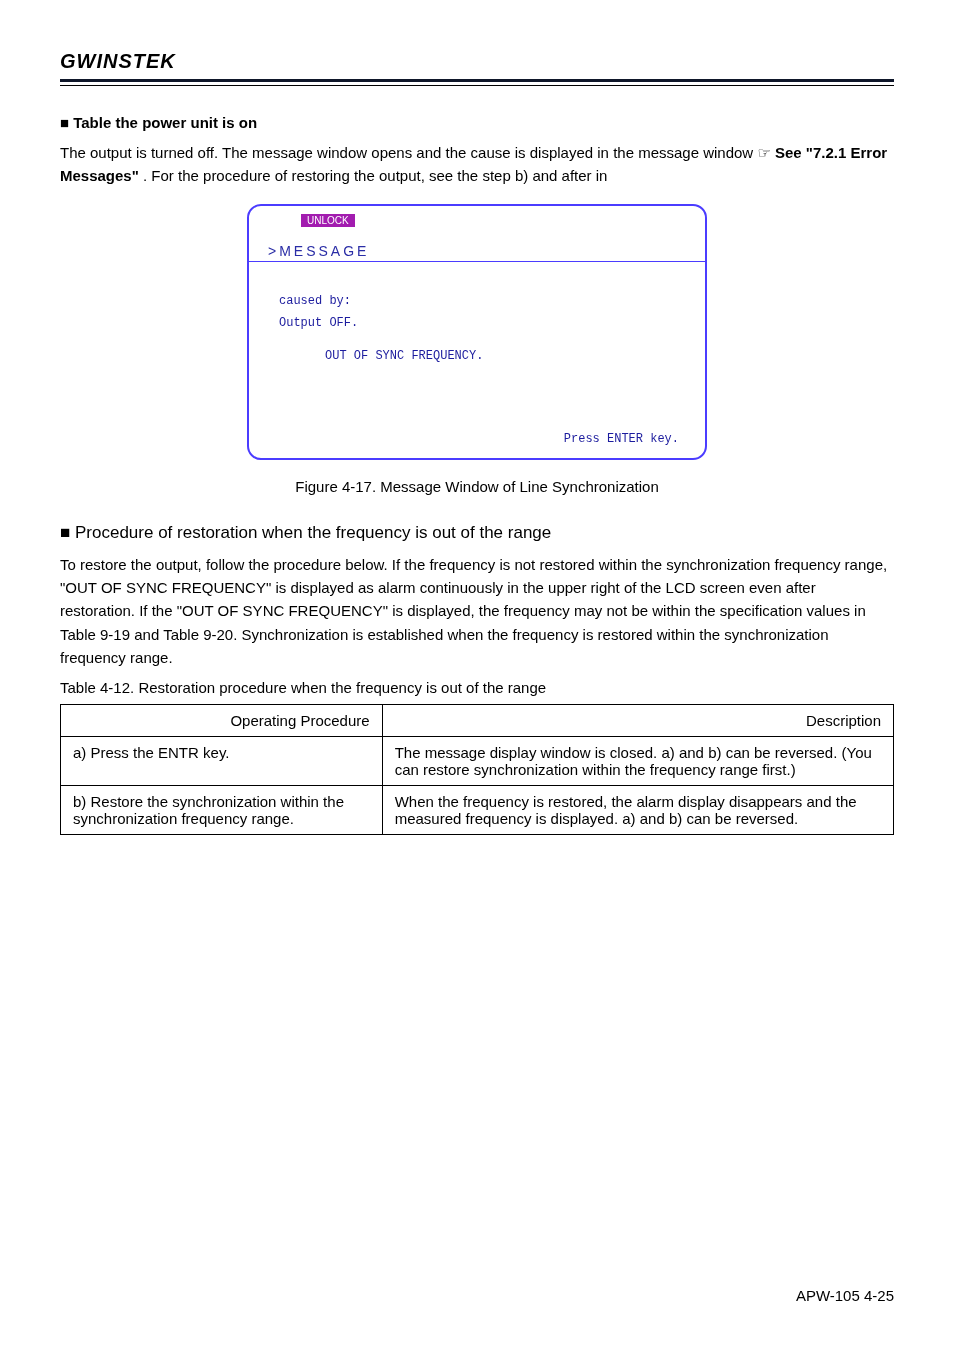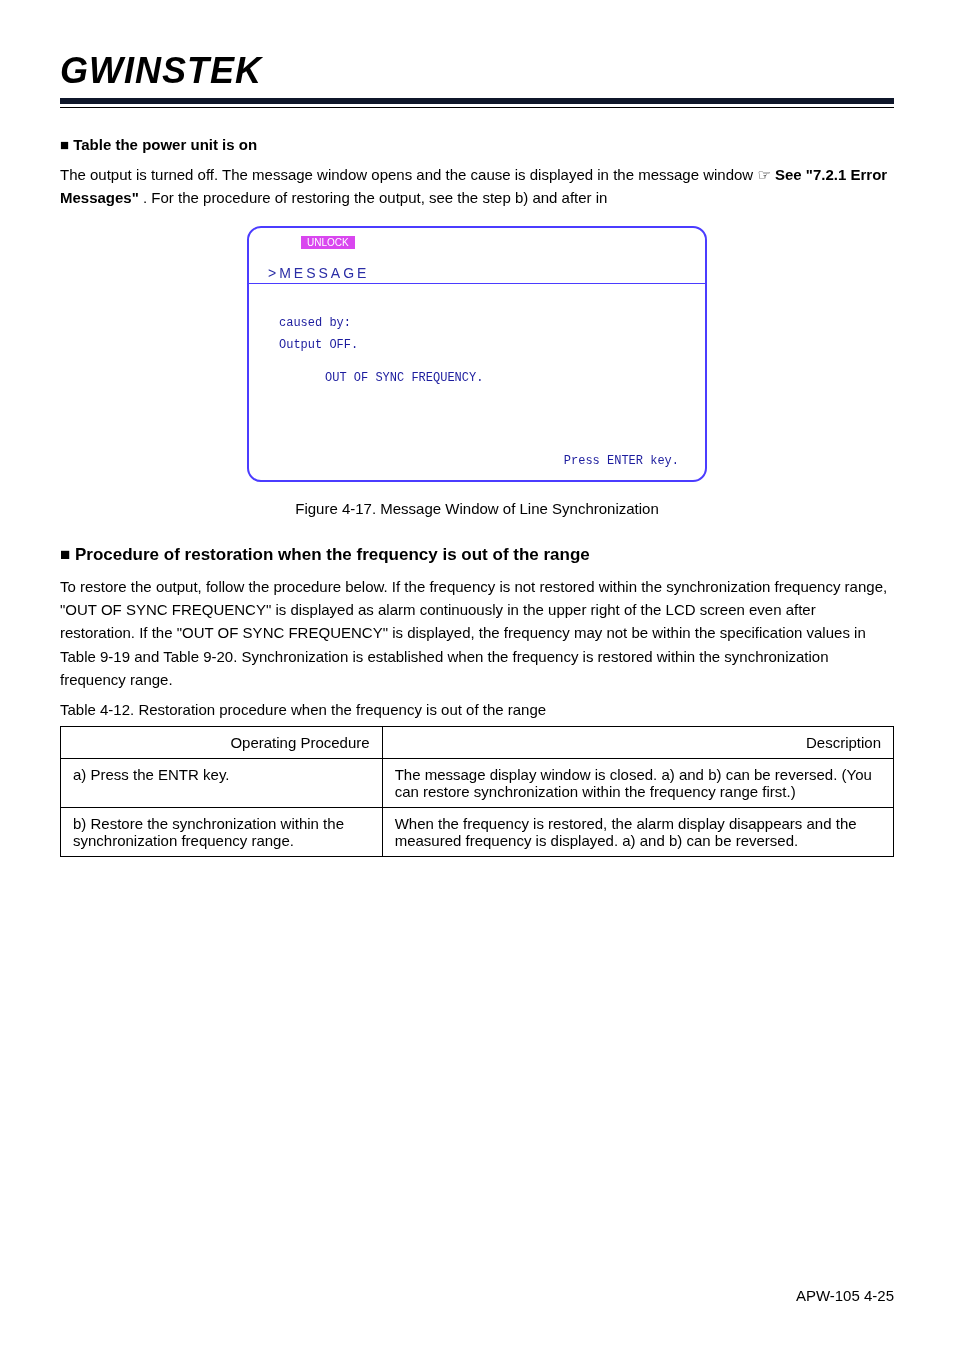--- a/index.html
+++ b/index.html
@@ -8,23 +8,23 @@
       background: #fff;
       width: 954px;
       height: 1350px;
       padding: 50px 60px;
       position: relative;
     }
     .header-brand {
       font-family: Arial, sans-serif;
       font-weight: 900;
       font-style: italic;
-      font-size: 36px;
+      font-size: 20px;
       letter-spacing: 1px;
-      border-bottom: 6px solid #0f172a;
+      border-bottom: 3px solid #0f172a;
       padding-bottom: 6px;
       margin-bottom: 3px;
     }
     .header-thin-line {
       border-bottom: 1px solid #000;
       margin-bottom: 28px;
     }
     .power-section {
       margin-bottom: 10px;
     }
@@ -51,21 +51,21 @@
       border: 2px solid #4b3cff;
       border-radius: 14px;
       padding: 8px 6px 8px 6px;
       position: relative;
       font-family: 'Courier New', monospace;
       font-size: 12px;
       color: #1c1c9e;
     }
     .fig-unlock {
       display: inline-block;
-      background: #d946ef;
+      background: #a21caf;
       color: #fff;
       padding: 1px 6px;
       font-size: 10px;
       font-family: Arial, sans-serif;
       margin-left: 46px;
       margin-bottom: 16px;
     }
     .fig-message {
       font-family: Arial, sans-serif;
       letter-spacing: 3px;
@@ -95,21 +95,21 @@
       margin-bottom: 4px;
     }
     .fig-caption {
       text-align: center;
       font-size: 15px;
       margin-bottom: 28px;
     }
 
     .section-heading {
       font-size: 17px;
-      font-weight: bold;
+      font-weight: normal;
       margin-top: 10px;
       margin-bottom: 10px;
     }
     .body-text {
       font-size: 15px;
       line-height: 1.55;
       margin-bottom: 10px;
     }
     .table-intro {
       font-size: 15px;

